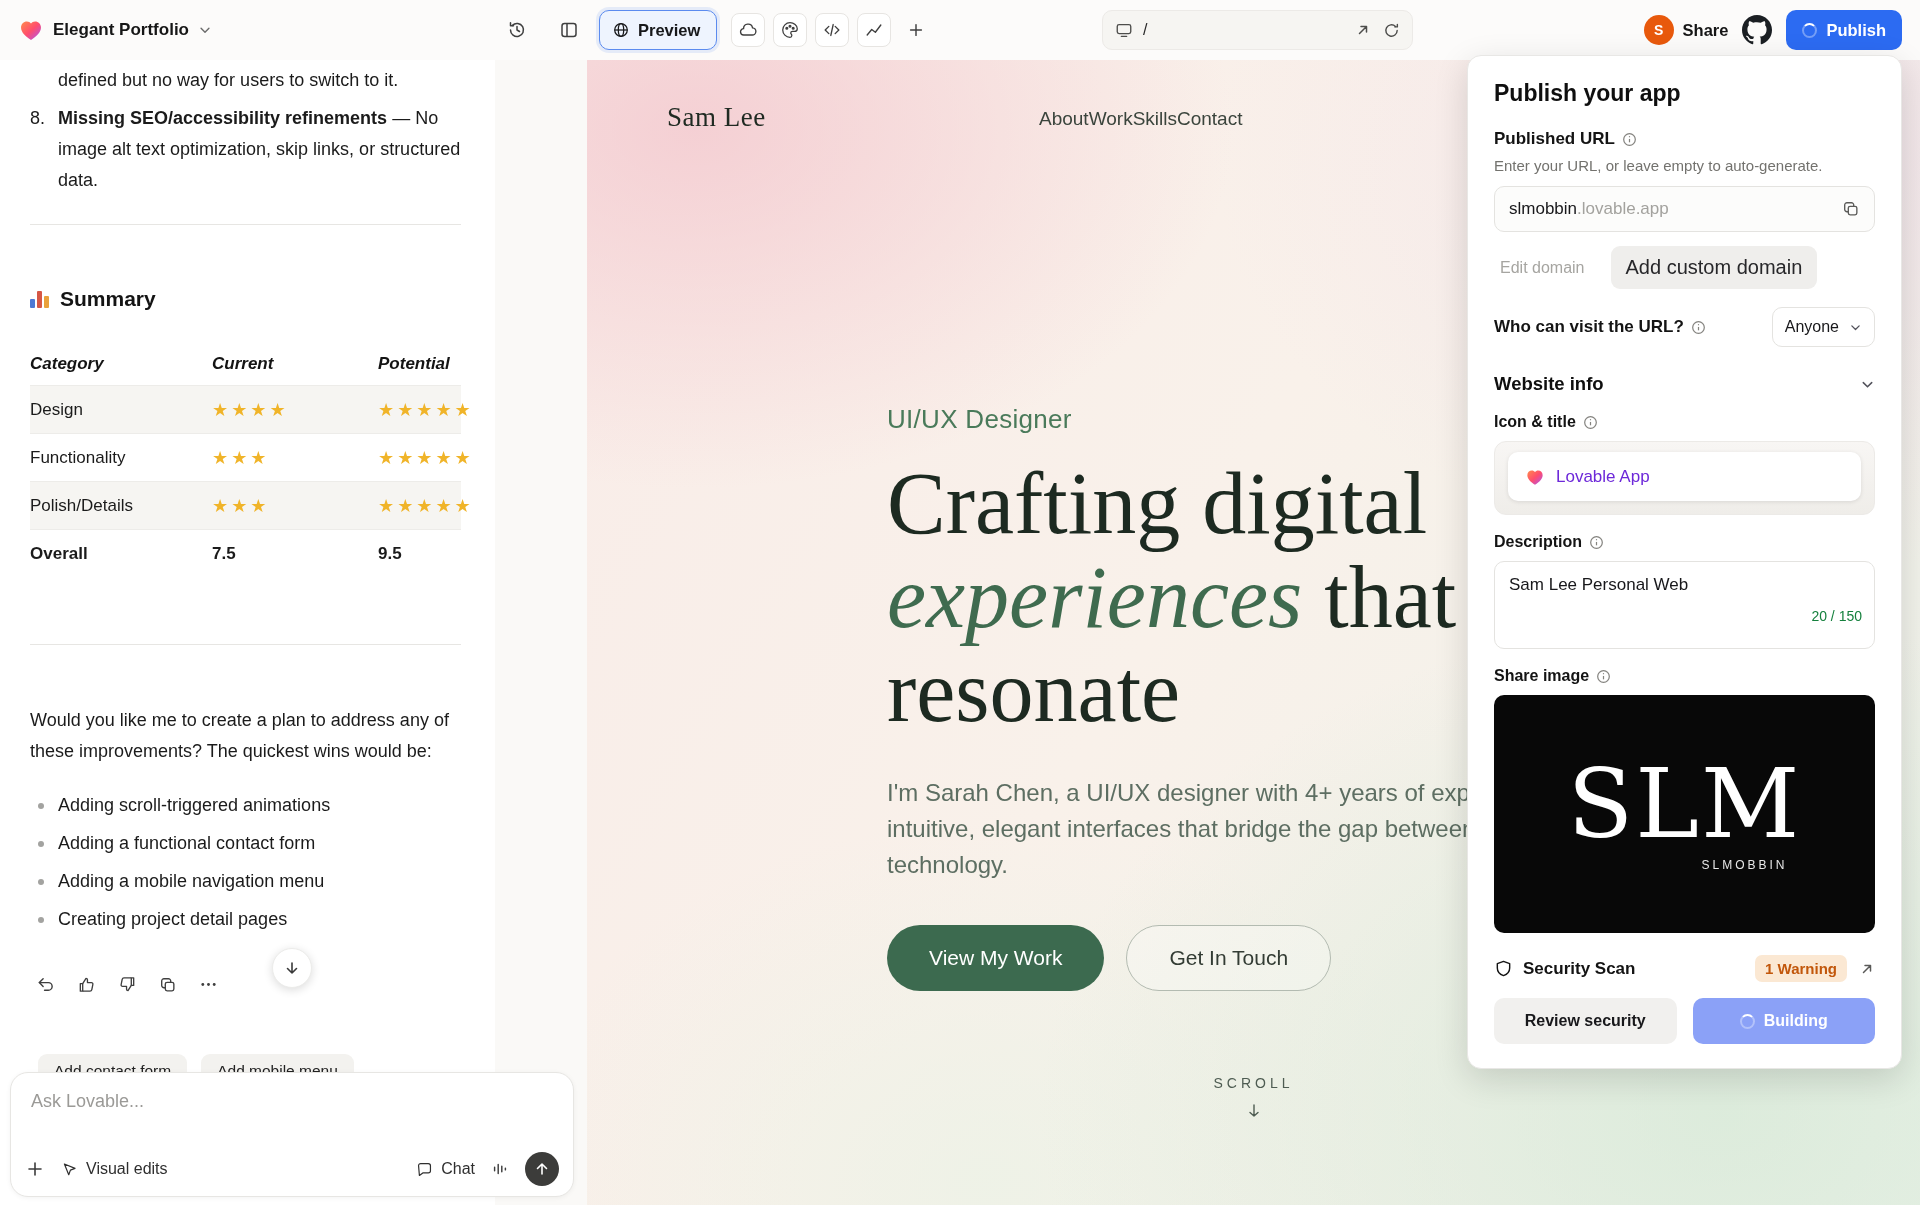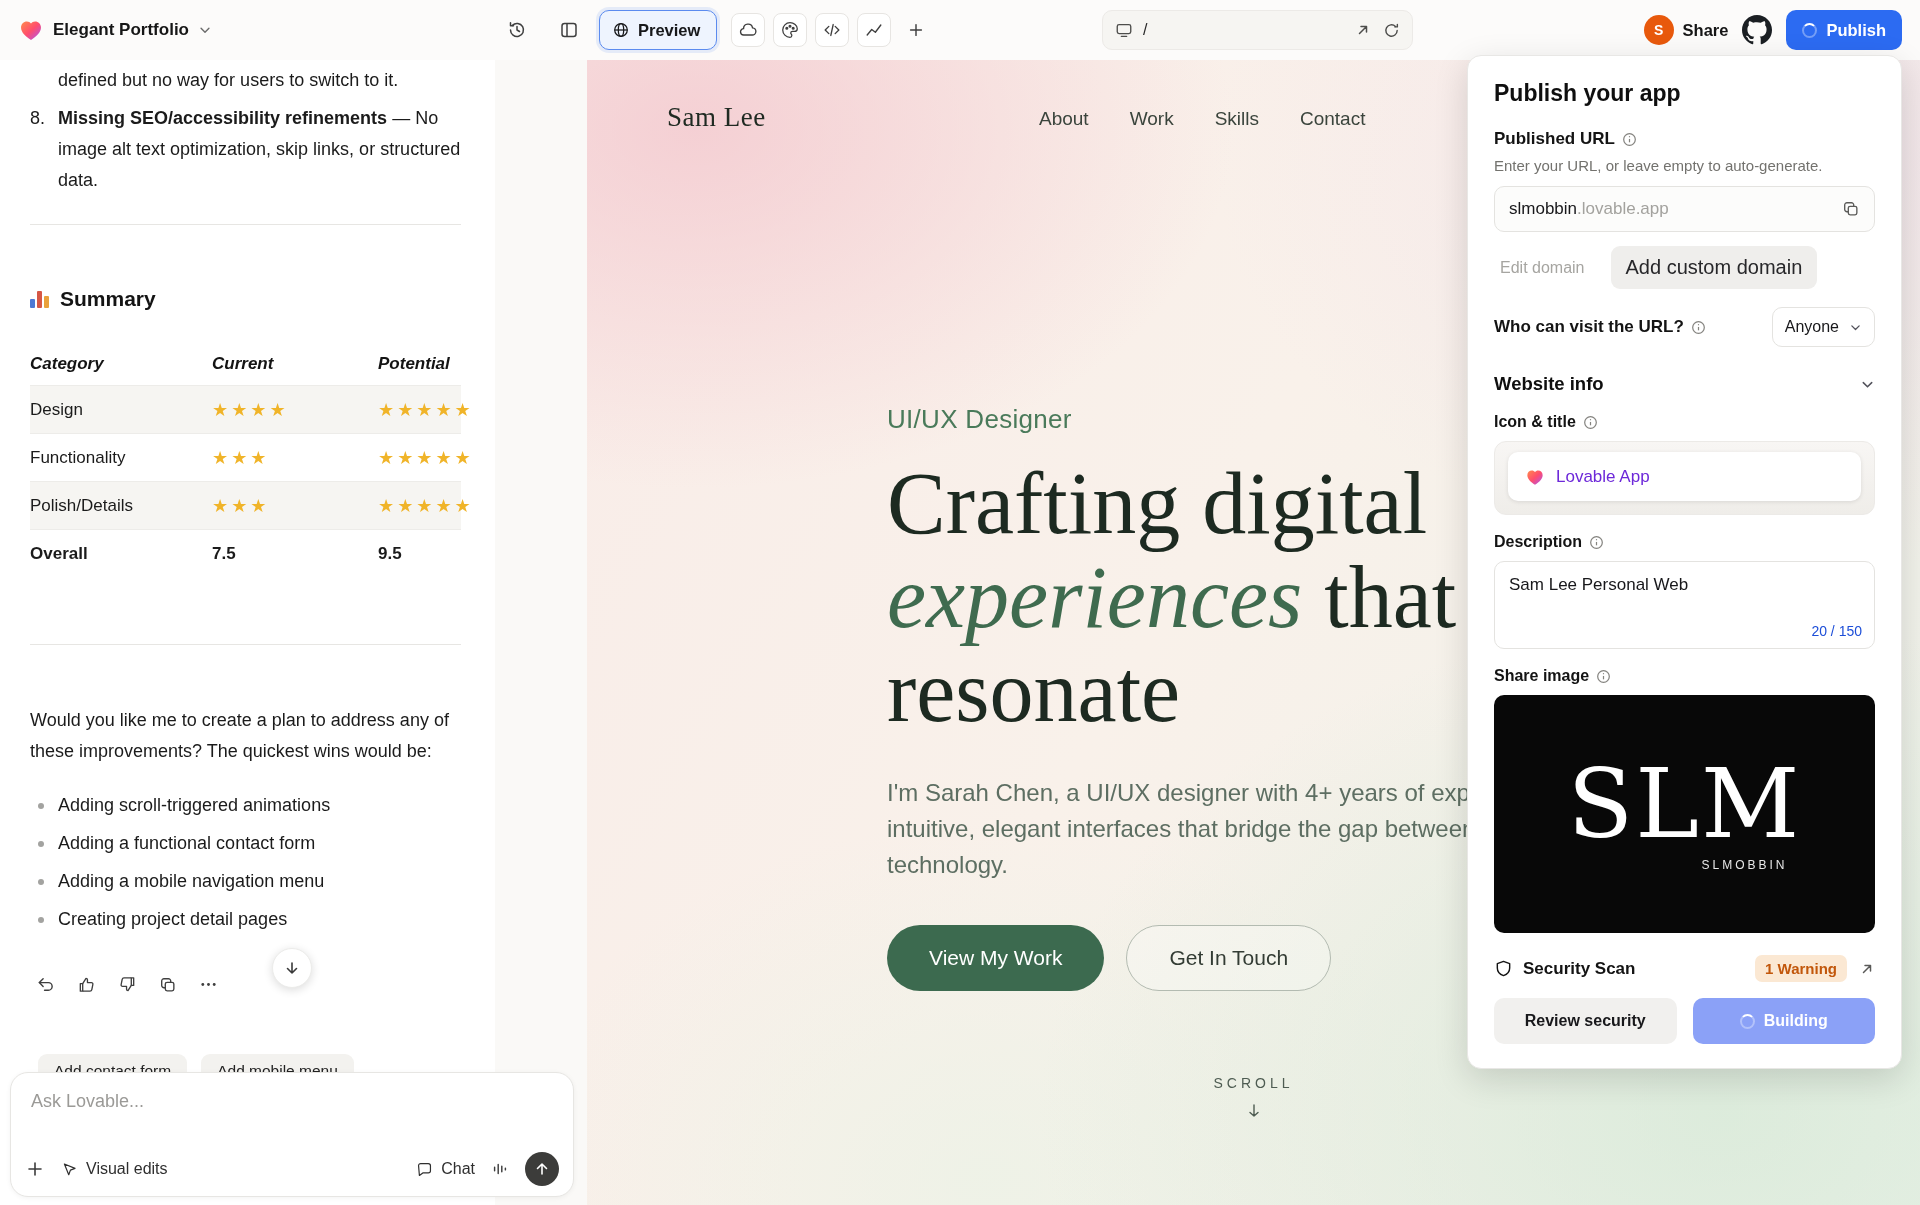--- a/index.html
+++ b/index.html
@@ -79,21 +79,21 @@
 
   
   .preview { position:absolute; left:587px; top:60px; right:0; bottom:0; overflow:hidden; z-index:1;
     background:
       radial-gradient(900px 600px at 8% 6%, rgba(243,198,205,0.75), rgba(243,198,205,0) 60%),
       radial-gradient(1000px 700px at 92% 8%, rgba(240,218,232,0.55), rgba(240,218,232,0) 60%),
       radial-gradient(1100px 800px at 85% 92%, rgba(210,232,212,0.65), rgba(210,232,212,0) 62%),
       radial-gradient(800px 600px at 30% 98%, rgba(236,242,230,0.8), rgba(236,242,230,0) 60%),
       linear-gradient(120deg, #f9ece8 0%, #f9f1ea 45%, #edf2ea 100%); }
   .site-logo { position:absolute; left:80px; top:42px; font-family:"Liberation Serif", serif; font-size:27px; color:#1f2a22; letter-spacing:0.5px; }
-  .site-nav { position:absolute; left:452px; top:48px; display:flex; gap:41px; }
+  .site-nav { position:absolute; left:452px; top:48px; display:flex; }
   .site-nav a { font-size:19px; color:#3a443c; text-decoration:none; }
   .hero { position:absolute; left:300px; top:344px; width:980px; }
   .eyebrow { font-size:26px; color:#4a7a5a; letter-spacing:0.3px; }
   .hero h1 { margin-top:22px; font-family:"Liberation Serif", serif; font-weight:400; font-size:88px; line-height:94px; color:#1d2a21; }
   .hero h1 .hl { display:block; white-space:nowrap; }
   .hero h1 em { font-style:italic; color:#3f6b4f; }
   .hero-p { margin-top:36px; width:760px; font-size:24px; line-height:36px; color:#5d6e62; }
   .hero-ctas { margin-top:42px; display:flex; gap:22px; }
   .cta { height:66px; border-radius:40px; font-size:21px; display:flex; align-items:center; padding:0 42px; }
   .cta.primary { background:#3c6a4f; color:#fff; }
@@ -124,21 +124,21 @@
   .pselect { border:1px solid #e4e3e0; border-radius:10px; padding:10px 12px; display:flex; align-items:center; gap:10px;
     font-size:16px; color:#18181b; }
   .pwebsite { margin-top:26px; display:flex; align-items:center; justify-content:space-between; }
   .pwebsite .t { font-size:18.5px; font-weight:700; color:#0f0f0f; }
   .picon-card { margin-top:10px; height:74px; border-radius:12px; border:1px solid #eceae7;
     background:linear-gradient(#f8f6f4, #efede9); position:relative; }
   .picon-inner { position:absolute; left:13px; right:13px; top:10px; bottom:13px; background:#fff; border-radius:10px;
     box-shadow:0 1px 4px rgba(0,0,0,0.10); display:flex; align-items:center; gap:11px; padding:0 17px; font-size:17px; color:#6d28d9; }
   .pdesc { margin-top:10px; height:88px; border:1px solid #e4e3e0; border-radius:10px; padding:13px 14px;
     font-size:17px; color:#18181b; position:relative; }
-  .pcount { position:absolute; right:12px; bottom:9px; font-size:14px; color:#1d4ed8; }
+  .pcount { position:absolute; right:12px; bottom:24px; font-size:14px; color:#15803d; }
   .pshare { margin-top:10px; height:238px; border-radius:10px; background:#080808; display:flex; flex-direction:column;
     align-items:center; justify-content:center; }
   .pshare-main { font-family:"DejaVu Serif", serif; font-size:96px; line-height:1; color:#fff; letter-spacing:2px; }
   .pshare-sub { margin-top:6px; font-size:12px; letter-spacing:3px; color:#e7e7e7; align-self:center; transform:translateX(60px); }
   .psecurity { margin-top:auto; display:flex; align-items:center; }
   .psecurity .t { font-size:17px; font-weight:600; margin-left:10px; color:#141414; }
   .badge { margin-left:auto; background:#fbe8d3; color:#c2570b; border-radius:7px; padding:5px 10px; font-size:15px; font-weight:600; }
   .psecurity .ext { margin-left:12px; color:#5a5a58; }
   .pbtns { margin-top:16px; display:grid; grid-template-columns:1fr 1fr; gap:16px; }
   .pbtn { height:46px; border-radius:10px; font-size:16px; font-weight:600; display:flex; align-items:center; justify-content:center; gap:9px; }

